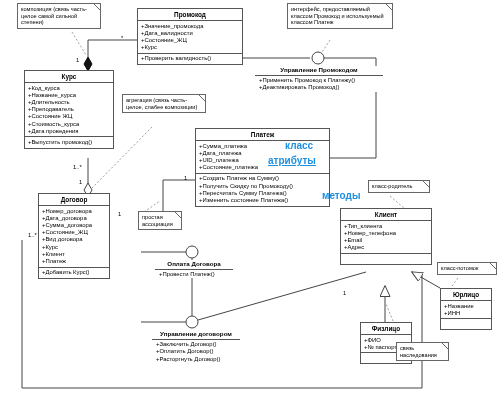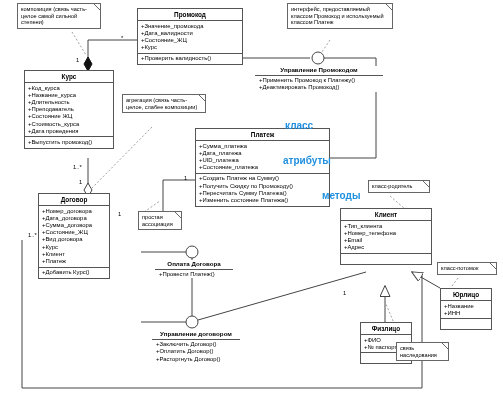--- a/index.html
+++ b/index.html
@@ -348,22 +348,22 @@
 
   <div class="uml-iface" style="left:152px;top:330px;width:88px;">
     <div class="ifc-name">Управление договором</div>
     <div class="ifc-ops">
       <div class="feat">+Заключить Договор()</div>
       <div class="feat">+Оплатить Договор()</div>
       <div class="feat">+Расторгнуть Договор()</div>
     </div>
   </div>
 
-  <div class="annot" style="left:285px;top:120px;text-align:center;">класс</div>
-  <div class="annot" style="left:283px;top:155px;">атрибуты</div>
+  <div class="annot" style="left:285px;top:140px;text-align:center;">класс</div>
+  <div class="annot" style="left:268px;top:155px;text-decoration:underline;">атрибуты</div>
   <div class="annot" style="left:310px;top:190px;margin-left:12px;">методы</div>
 
   <div class="mult" style="left:121px;top:35px;">*</div>
   <div class="mult" style="left:76px;top:57px;">1</div>
   <div class="mult" style="left:73px;top:164px;">1..*</div>
   <div class="mult" style="left:79px;top:179px;">1</div>
   <div class="mult" style="left:118px;top:211px;">1</div>
   <div class="mult" style="left:184px;top:175px;">1</div>
   <div class="mult" style="left:28px;top:232px;">1..*</div>
   <div class="mult" style="left:343px;top:290px;">1</div>

